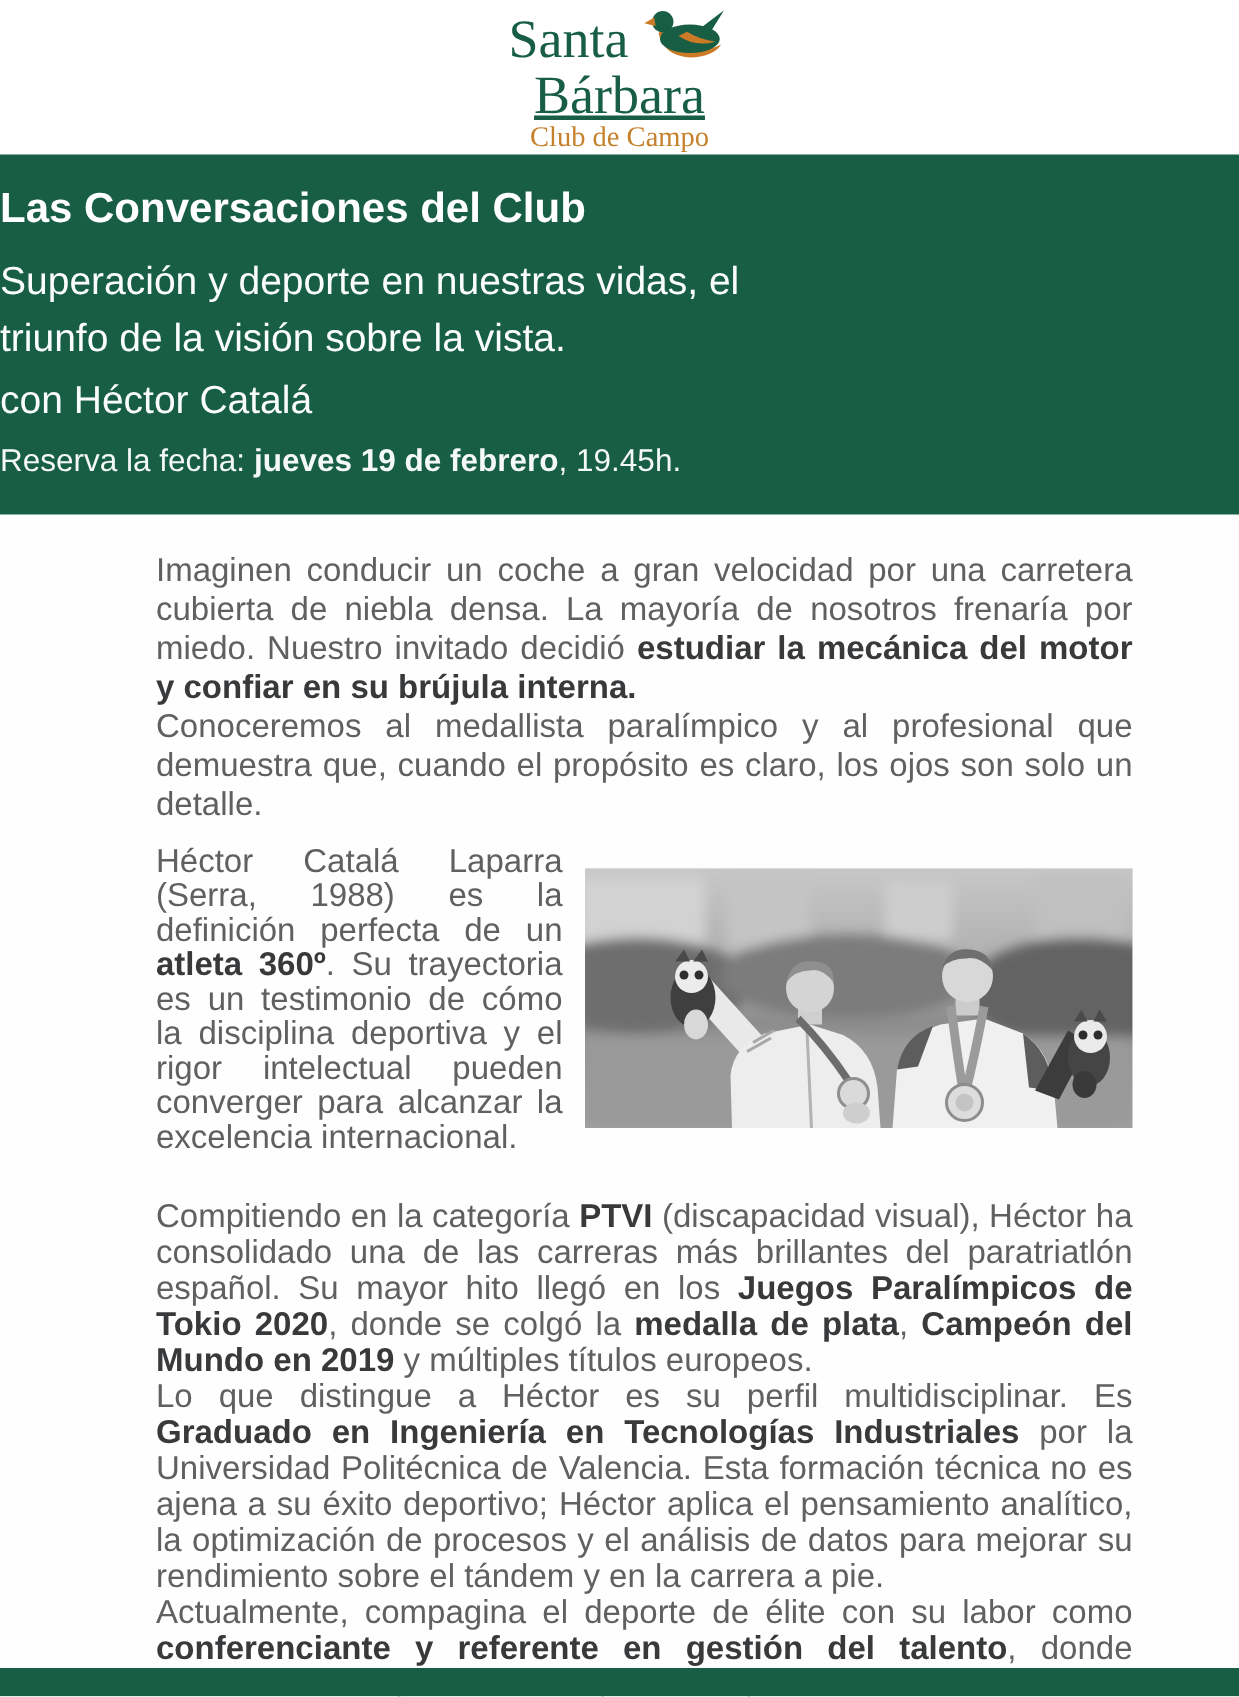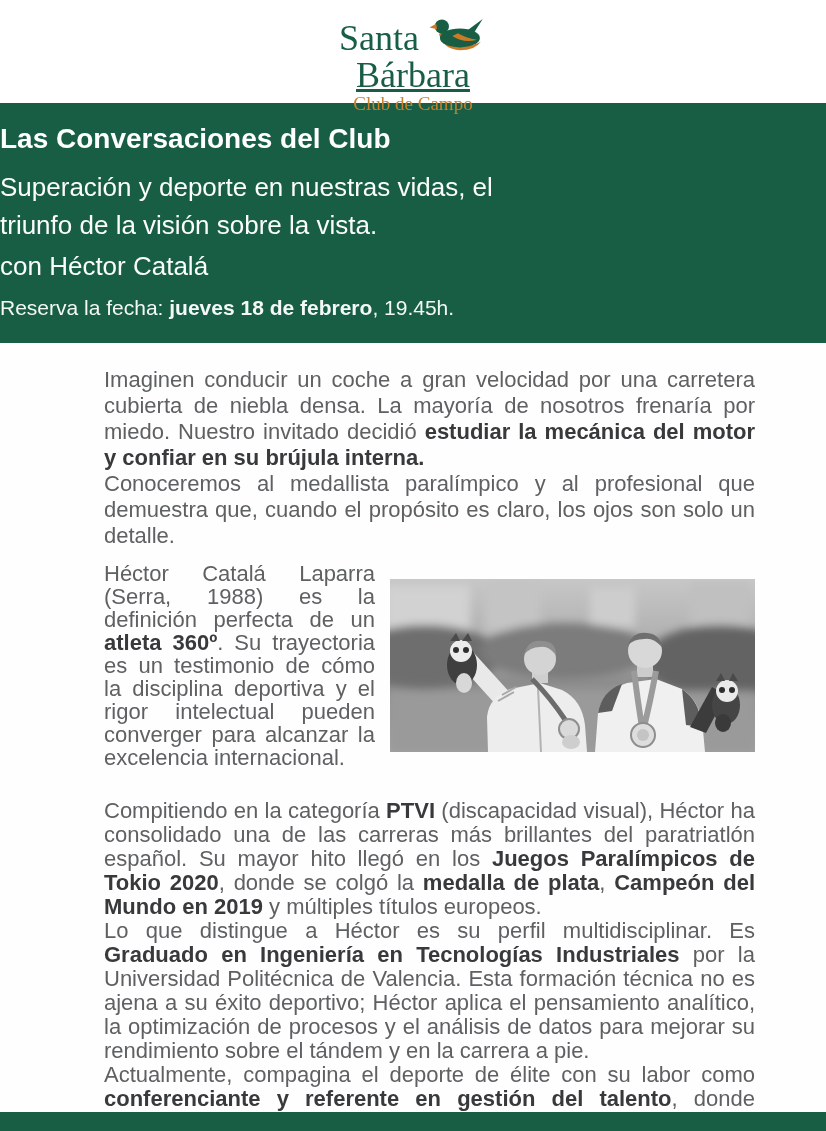--- a/index.html
+++ b/index.html
@@ -11,21 +11,21 @@
     font-family: "Liberation Sans", sans-serif;
     overflow: hidden;
   }
 
   
   .header {
     height: 103px;
     background: #ffffff;
     text-align: center;
     box-sizing: border-box;
-    padding-top: 18px;
+    padding-top: 6px;
   }
   .logo-line1 {
     display: flex;
     justify-content: center;
     align-items: center;
     gap: 10px;
     height: 40px;
   }
   .logo-santa, .logo-barbara {
     font-family: "Liberation Serif", serif;
@@ -156,21 +156,21 @@
   </div>
 
   <div class="banner">
     <h1 class="banner-title">Las Conversaciones del Club</h1>
     <div class="banner-subtitle">
       <div>Superación y deporte en nuestras vidas, el</div>
       <div>triunfo de la visión sobre la vista.</div>
     </div>
     <div class="banner-speaker">con Héctor Catalá</div>
     <div class="banner-reserve">
-      <span>Reserva la fecha: </span><span class="bold">jueves 18 de febrero</span><span>, 19.45h.</span>
+      <span>Reserva la fecha: </span><span class="bold">jueves 19 de febrero</span><span>, 19.45h.</span>
     </div>
   </div>
 
   <div class="main">
     <p class="para"><span>Imaginen conducir un coche a gran velocidad por una carretera cubierta de niebla densa. La mayoría de nosotros frenaría por miedo. Nuestro invitado decidió </span><span class="bold">estudiar la mecánica del motor y confiar en su brújula interna.</span></p>
     <p class="para"><span>Conoceremos al medallista paralímpico y al profesional que demuestra que, cuando el propósito es claro, los ojos son solo un detalle.</span></p>
 
     <div class="profile-row">
       <p class="profile-text"><span>Héctor Catalá Laparra (Serra, 1988) es la definición perfecta de un </span><span class="bold">atleta 360º</span><span>. Su trayectoria es un testimonio de cómo la disciplina deportiva y el rigor intelectual pueden converger para alcanzar la excelencia internacional.</span></p>
       <div class="photo-frame">

